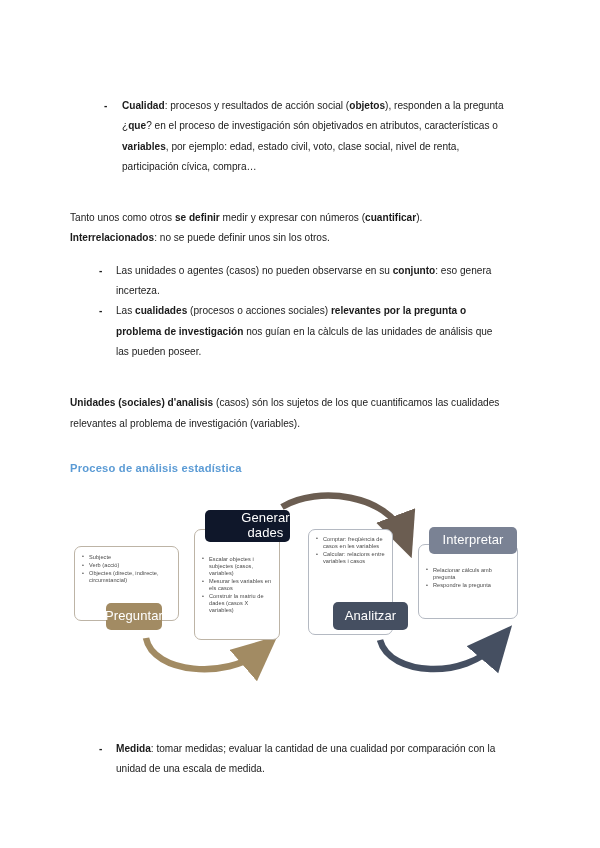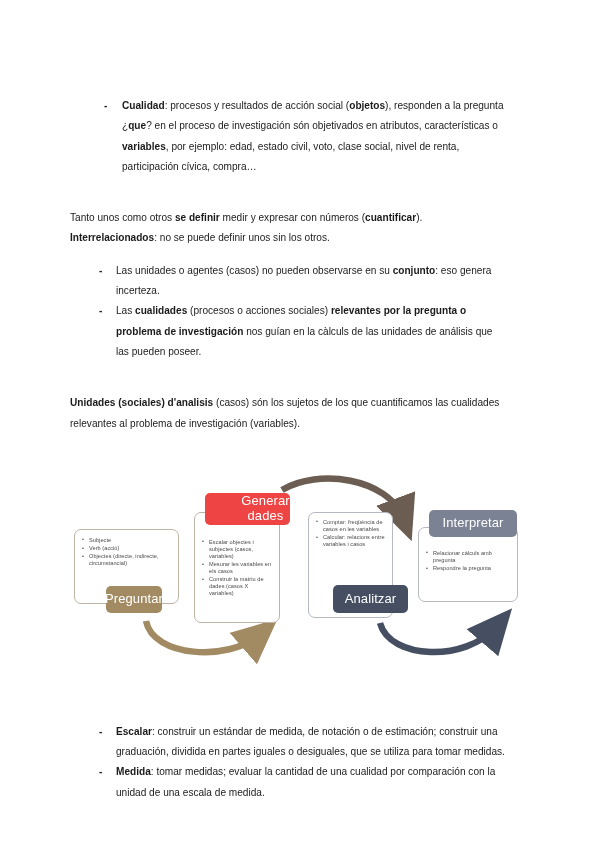--- a/index.html
+++ b/index.html
@@ -161,20 +161,21 @@
       <li><span>Las unidades o agentes (casos) no pueden observarse en su </span><b>conjunto</b><span>: eso genera incerteza.</span></li>
       <li><span>Las </span><b>cualidades</b><span> (procesos o acciones sociales) </span><b>relevantes por la pregunta o problema de investigación</b><span> nos guían en la càlculs de las unidades de análisis que las pueden poseer.</span></li>
     </ul>
 
     <div class="gap-m"></div>
 
     <p class="para"><b>Unidades (sociales) d'analisis</b><span> (casos) són los sujetos de los que cuantificamos las cualidades relevantes al problema de investigación (variables).</span></p>
 
     <div class="gap-l"></div>
 
+    <h2 class="section-head" style="color:#5b9bd5">Proceso de análisis estadística</h2>
 
     <div style="height:22px"></div>
 
     <div class="diagram">
 
       <svg class="arrows" viewBox="0 0 470 180">
         <defs>
           <marker id="ah-tan" markerWidth="7" markerHeight="7" refX="3.2" refY="3.2" orient="auto">
             <path d="M0,0 L7,3.2 L0,6.4 Z" fill="#a28b63"></path>
           </marker>
@@ -206,21 +207,21 @@
 
       <div class="panel" style="left:126px; top:30px; width:86px; height:111px;">
         <div class="inner" style="padding-top:26px;">
           <ul>
             <li>Escalar objectes i subjectes (casos, variables)</li>
             <li>Mesurar les variables en els casos</li>
             <li>Construir la matriu de dades (casos X variables)</li>
           </ul>
         </div>
       </div>
-      <div class="tag two-line" style="left:137px; top:11px; width:85px; height:32px; background:#ef4444; flex-direction:column;padding-left:42px;">
+      <div class="tag two-line" style="left:137px; top:11px; width:85px; height:32px; background:#0f172a; flex-direction:column;padding-left:42px;">
         <span>Generar</span>
         <span>dades</span>
       </div>
 
       <div class="panel slate" style="left:240px; top:30px; width:85px; height:106px;">
         <div class="inner" style="padding-top:6px;">
           <ul>
             <li>Comptar: freqüència de casos en les variables</li>
             <li>Calcular: relacions entre variables i casos</li>
           </ul>
@@ -239,18 +240,17 @@
       <div class="tag" style="left:361px; top:28px; width:88px; height:27px; background:#7a8294;">Interpretar</div>
 
     </div>
 
     <div style="height:45px"></div>
 
 
     <div style="height:3px"></div>
 
     <ul class="dashlist">
-      <li><b>Escalar</b><span>: construir un estándar de medida, de notación o de estimación; construir una graduación, dividida en partes iguales o desiguales, que se utiliza para tomar medidas.</span></li>
       <li><b>Medida</b><span>: tomar medidas; evaluar la cantidad de una cualidad por comparación con la unidad de una escala de medida.</span></li>
     </ul>
 
   </div>
 </div>
 
 </body></html>

